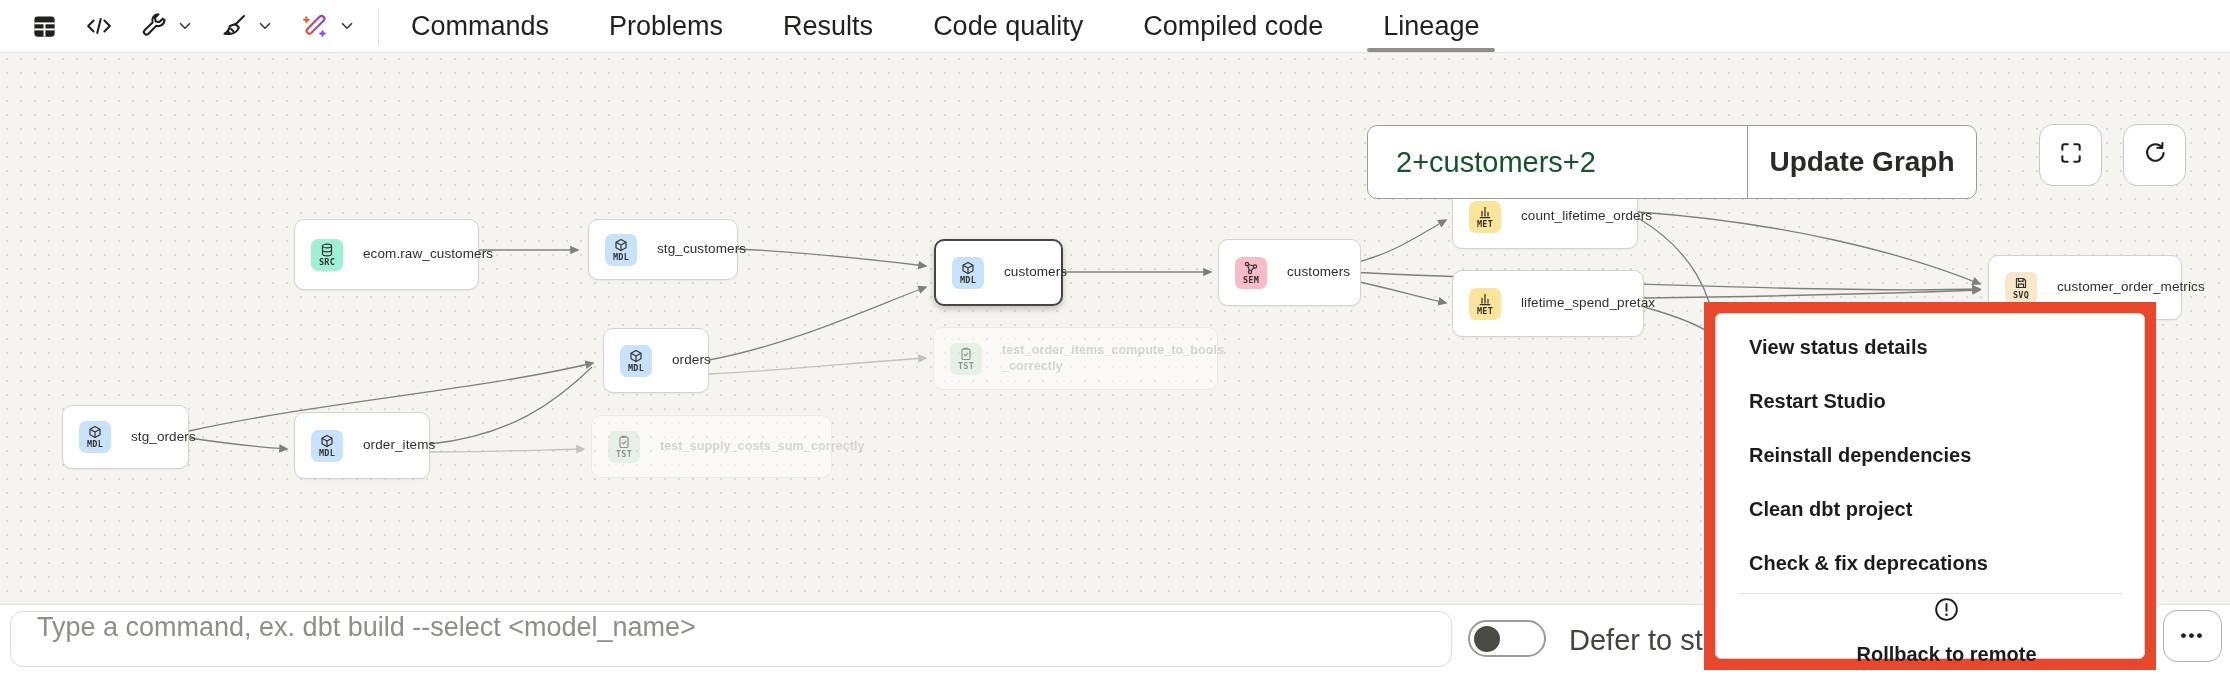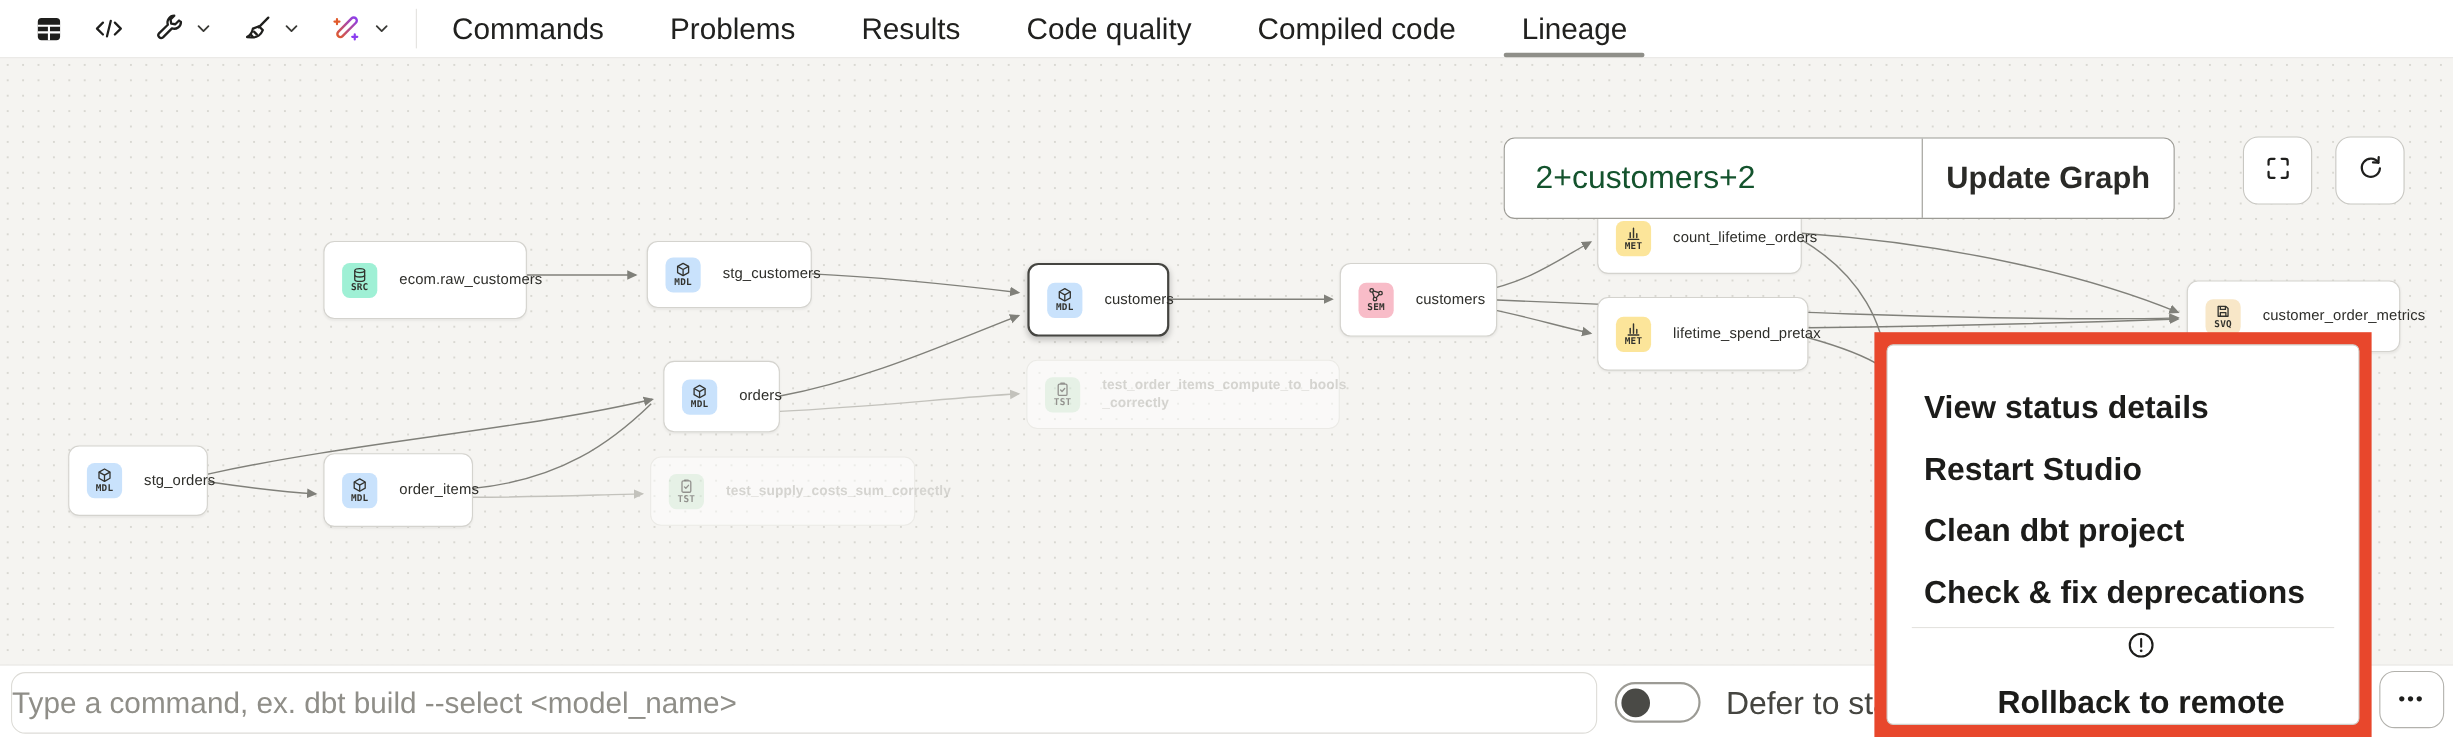--- a/index.html
+++ b/index.html
@@ -49,41 +49,41 @@
   .gbtn{position:absolute;width:63px;height:62px;background:#fff;border:1.5px solid #c8c7c2;
         border-radius:14px;display:flex;align-items:center;justify-content:center;z-index:5;
         box-sizing:border-box;cursor:pointer;}
   .gbtn.fullscreen{left:2039px;top:124px;}
   .gbtn.refresh{left:2123px;top:124px;}
 
   
   .bottombar{position:absolute;left:0;top:604px;width:2230px;height:70px;background:#fff;
              border-top:1px solid #e3e2de;z-index:4;}
   .cmd-input{position:absolute;left:10px;top:6px;width:1442px;height:56px;border:1.5px solid #dddcd7;
-             border-radius:13px;display:flex;align-items:center;
+             border-radius:13px;display:flex;align-items:flex-start;padding-left:26px;
              box-sizing:border-box;cursor:text;}
   .cmd-placeholder{font-size:27px;color:#8f8e88;white-space:nowrap;}
   .toggle{position:absolute;left:1468px;top:15px;width:78px;height:37px;border:2px solid #9c9b95;
           border-radius:19px;background:#fff;box-sizing:border-box;cursor:pointer;}
   .toggle .knob{position:absolute;left:4px;top:3.5px;width:26px;height:26px;border-radius:50%;
           background:#4a4a46;}
   .defer-label{position:absolute;left:1569px;top:0;height:70px;display:flex;align-items:center;
           font-size:29px;color:#454540;font-weight:500;white-space:nowrap;}
   .more-btn{position:absolute;left:2163px;top:5px;width:59px;height:52px;border:1.5px solid #b2b1ac;
           border-radius:14px;background:#fff;display:flex;align-items:center;justify-content:center;
           font-size:17px;font-weight:800;letter-spacing:2px;color:#1f1f1d;box-sizing:border-box;
           cursor:pointer;}
 
   
   .menu-highlight{position:absolute;left:1704px;top:302px;width:452px;height:368px;
           background:#e8472c;z-index:9;padding:11px;box-sizing:border-box;}
   .menu{width:100%;height:100%;background:#fff;border:1px solid #d0cfca;border-radius:6px;
         box-sizing:border-box;display:flex;flex-direction:column;justify-content:center;
         padding:6px 0;}
-  .menu-item{height:56px;display:flex;align-items:center;padding-left:33px;font-size:29px;
+  .menu-item{height:56px;display:flex;align-items:center;padding-left:33px;font-size:20px;
         font-weight:600;color:#1c1c1a;cursor:pointer;white-space:nowrap;}
   .menu-divider{height:1px;background:#e4e3df;margin:2px 22px;}
   .menu-item.danger{gap:15px;flex-direction:column;}
   .menu-item svg{flex:0 0 auto;}
 </style>
 </head>
 <body>
 
 <div class="app">
 
@@ -396,20 +396,21 @@
         <span class="knob"></span>
       </div>
     <div class="defer-label">Defer to sta</div>
     <div class="more-btn">•••</div>
   </div>
 
   <div class="menu-highlight">
     <div class="menu">
       <div class="menu-item">View status details</div>
       <div class="menu-item">Restart Studio</div>
+      <div class="menu-item">Reinstall dependencies</div>
       <div class="menu-item">Clean dbt project</div>
       <div class="menu-item">Check &amp; fix deprecations</div>
       <div class="menu-divider"></div>
       <div class="menu-item danger">
         <span><svg width="27" height="27" viewBox="0 0 24 24" fill="none" stroke="#1c1c1a" stroke-width="1.7">
               <circle cx="12" cy="12" r="9.2"></circle>
               <line x1="12" y1="7" x2="12" y2="13.2" stroke-linecap="round"></line>
               <circle cx="12" cy="16.6" r="1.1" fill="#1c1c1a" stroke="none"></circle>
             </svg></span>
         <span>Rollback to remote</span>

